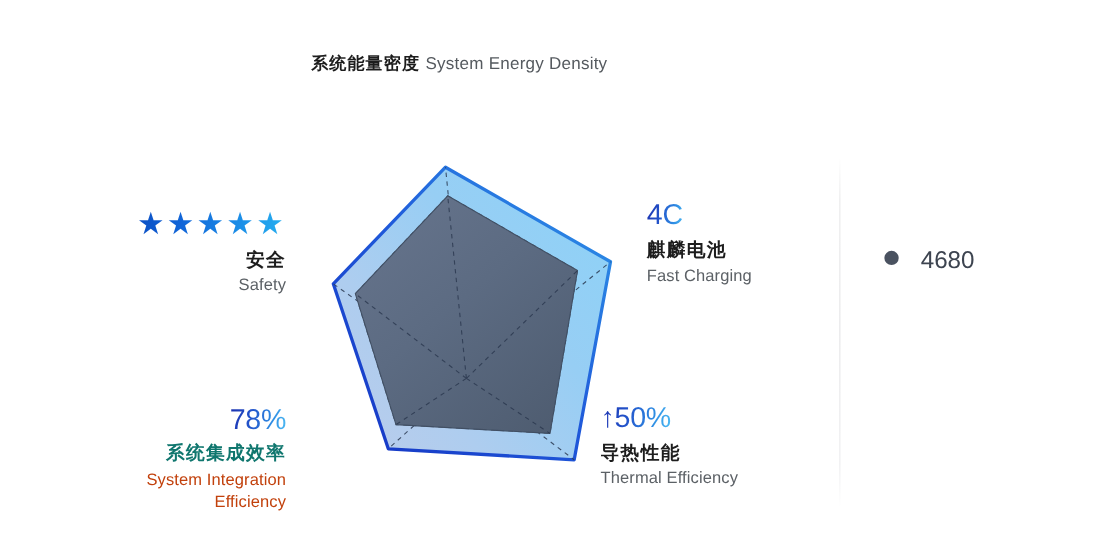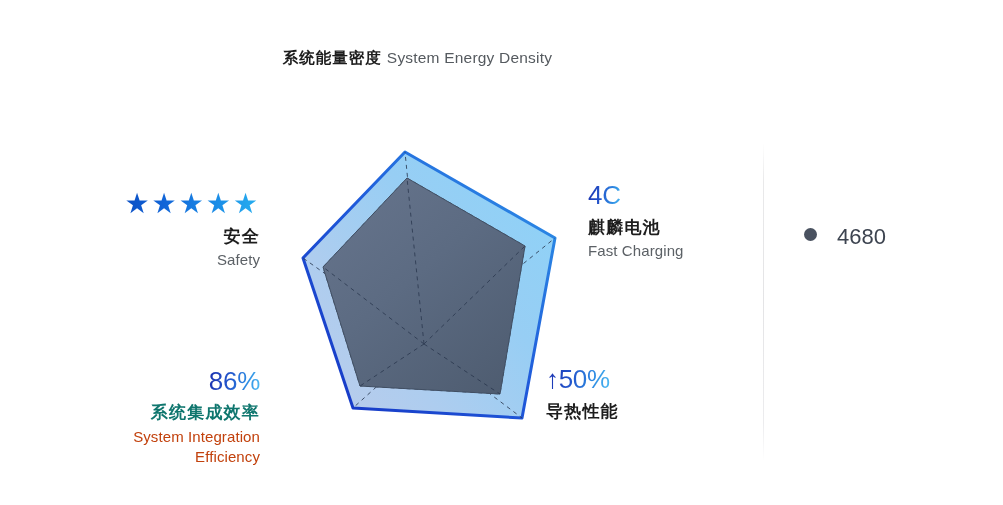--- a/index.html
+++ b/index.html
@@ -244,29 +244,30 @@
     <div class="en">Safety</div>
   </div>
 
   <div class="metric align-left" id="metric-fast">
     <div class="value">4C</div>
     <div class="cn">麒麟电池</div>
     <div class="en">Fast Charging</div>
   </div>
 
   <div class="metric align-right" id="metric-integration">
-    <div class="value">86%</div>
+    <div class="value">78%</div>
     <div class="cn">系统集成效率</div>
     <div class="en">System Integration</div>
     <div class="en">Efficiency</div>
   </div>
 
   <div class="metric align-left" id="metric-thermal">
     <div class="value">↑50%</div>
     <div class="cn">导热性能</div>
+    <div class="en">Thermal Efficiency</div>
   </div>
 
   <div class="divider"></div>
 
   <div class="legend">
     <div class="legend-item c4680">
       <span class="legend-dot" style="background: rgb(74, 82, 96);"></span>
       <span class="legend-label">
         <span class="l1">4680</span>
       </span>

